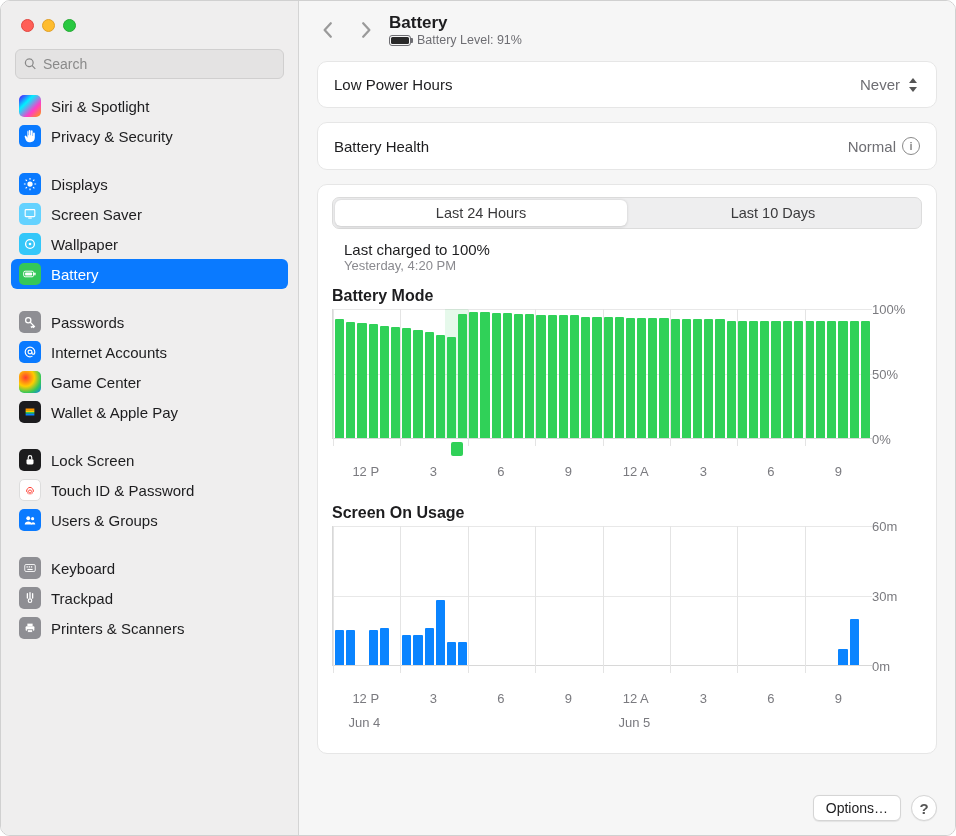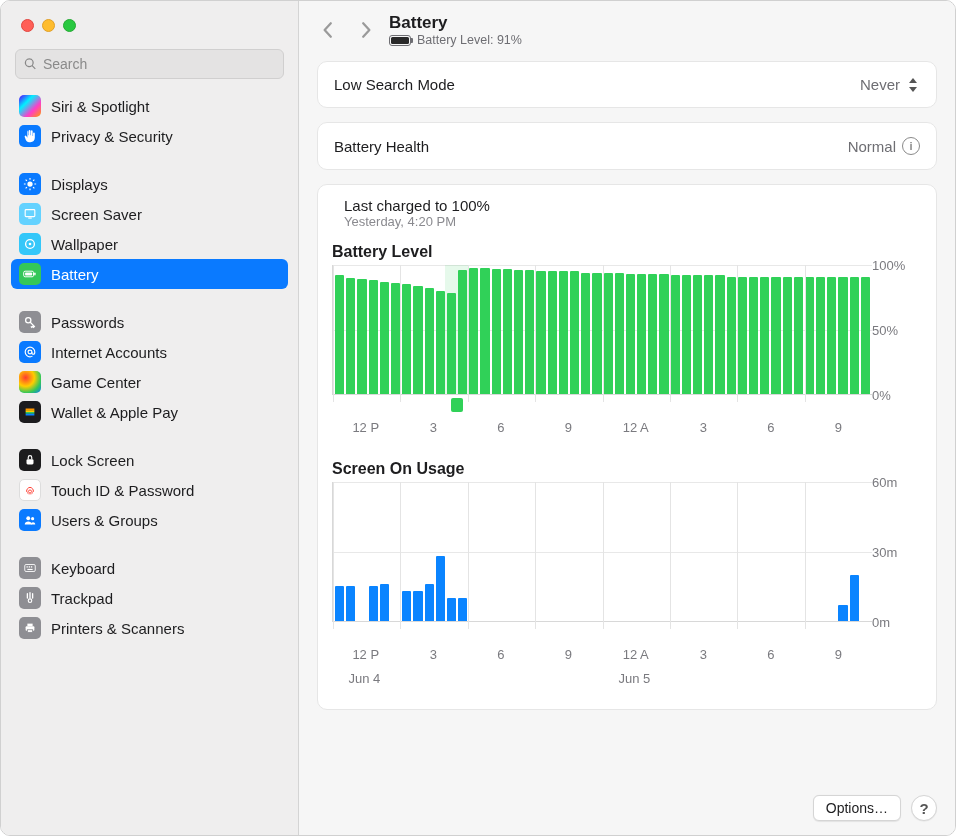--- a/index.html
+++ b/index.html
@@ -442,47 +442,51 @@
           </div>
         <span>Battery Level: 91%</span>
       </div>
     </div>
   </div>
 
   <div class="content">
 
     <div class="card">
       <div class="row">
-        <div class="label">Low Search Mode</div>
+        <div class="label">Low Power Hours</div>
         <div class="value">
           <span>Never</span>
           <span class="popup-arrows"></span>
         </div>
       </div>
     </div>
 
     <div class="card">
       <div class="row">
         <div class="label">Battery Health</div>
         <div class="value">
           <span>Normal</span>
           <div class="info-circle">i</div>
         </div>
       </div>
     </div>
 
     <div class="card charts">
 
+      <div class="seg">
+        <div class="seg-item active">Last 24 Hours</div>
+        <div class="seg-item">Last 10 Days</div>
+      </div>
 
       <div class="lastcharge">
         <div class="t1">Last charged to 100%</div>
         <div class="t2">Yesterday, 4:20 PM</div>
       </div>
 
-      <div class="chart-title">Battery Level</div>
+      <div class="chart-title">Battery Mode</div>
       <div class="chart-area">
         <div class="plot" id="plot-battery">
           <div class="grid-h" style="top:0%"></div>
           <div class="grid-h" style="top:50%"></div>
           <div class="bars" id="bars-battery">
               <div class="bar" style="height: 92%;"></div>
               <div class="bar" style="height: 90%;"></div>
               <div class="bar" style="height: 89%;"></div>
               <div class="bar" style="height: 88%;"></div>
               <div class="bar" style="height: 87%;"></div>

